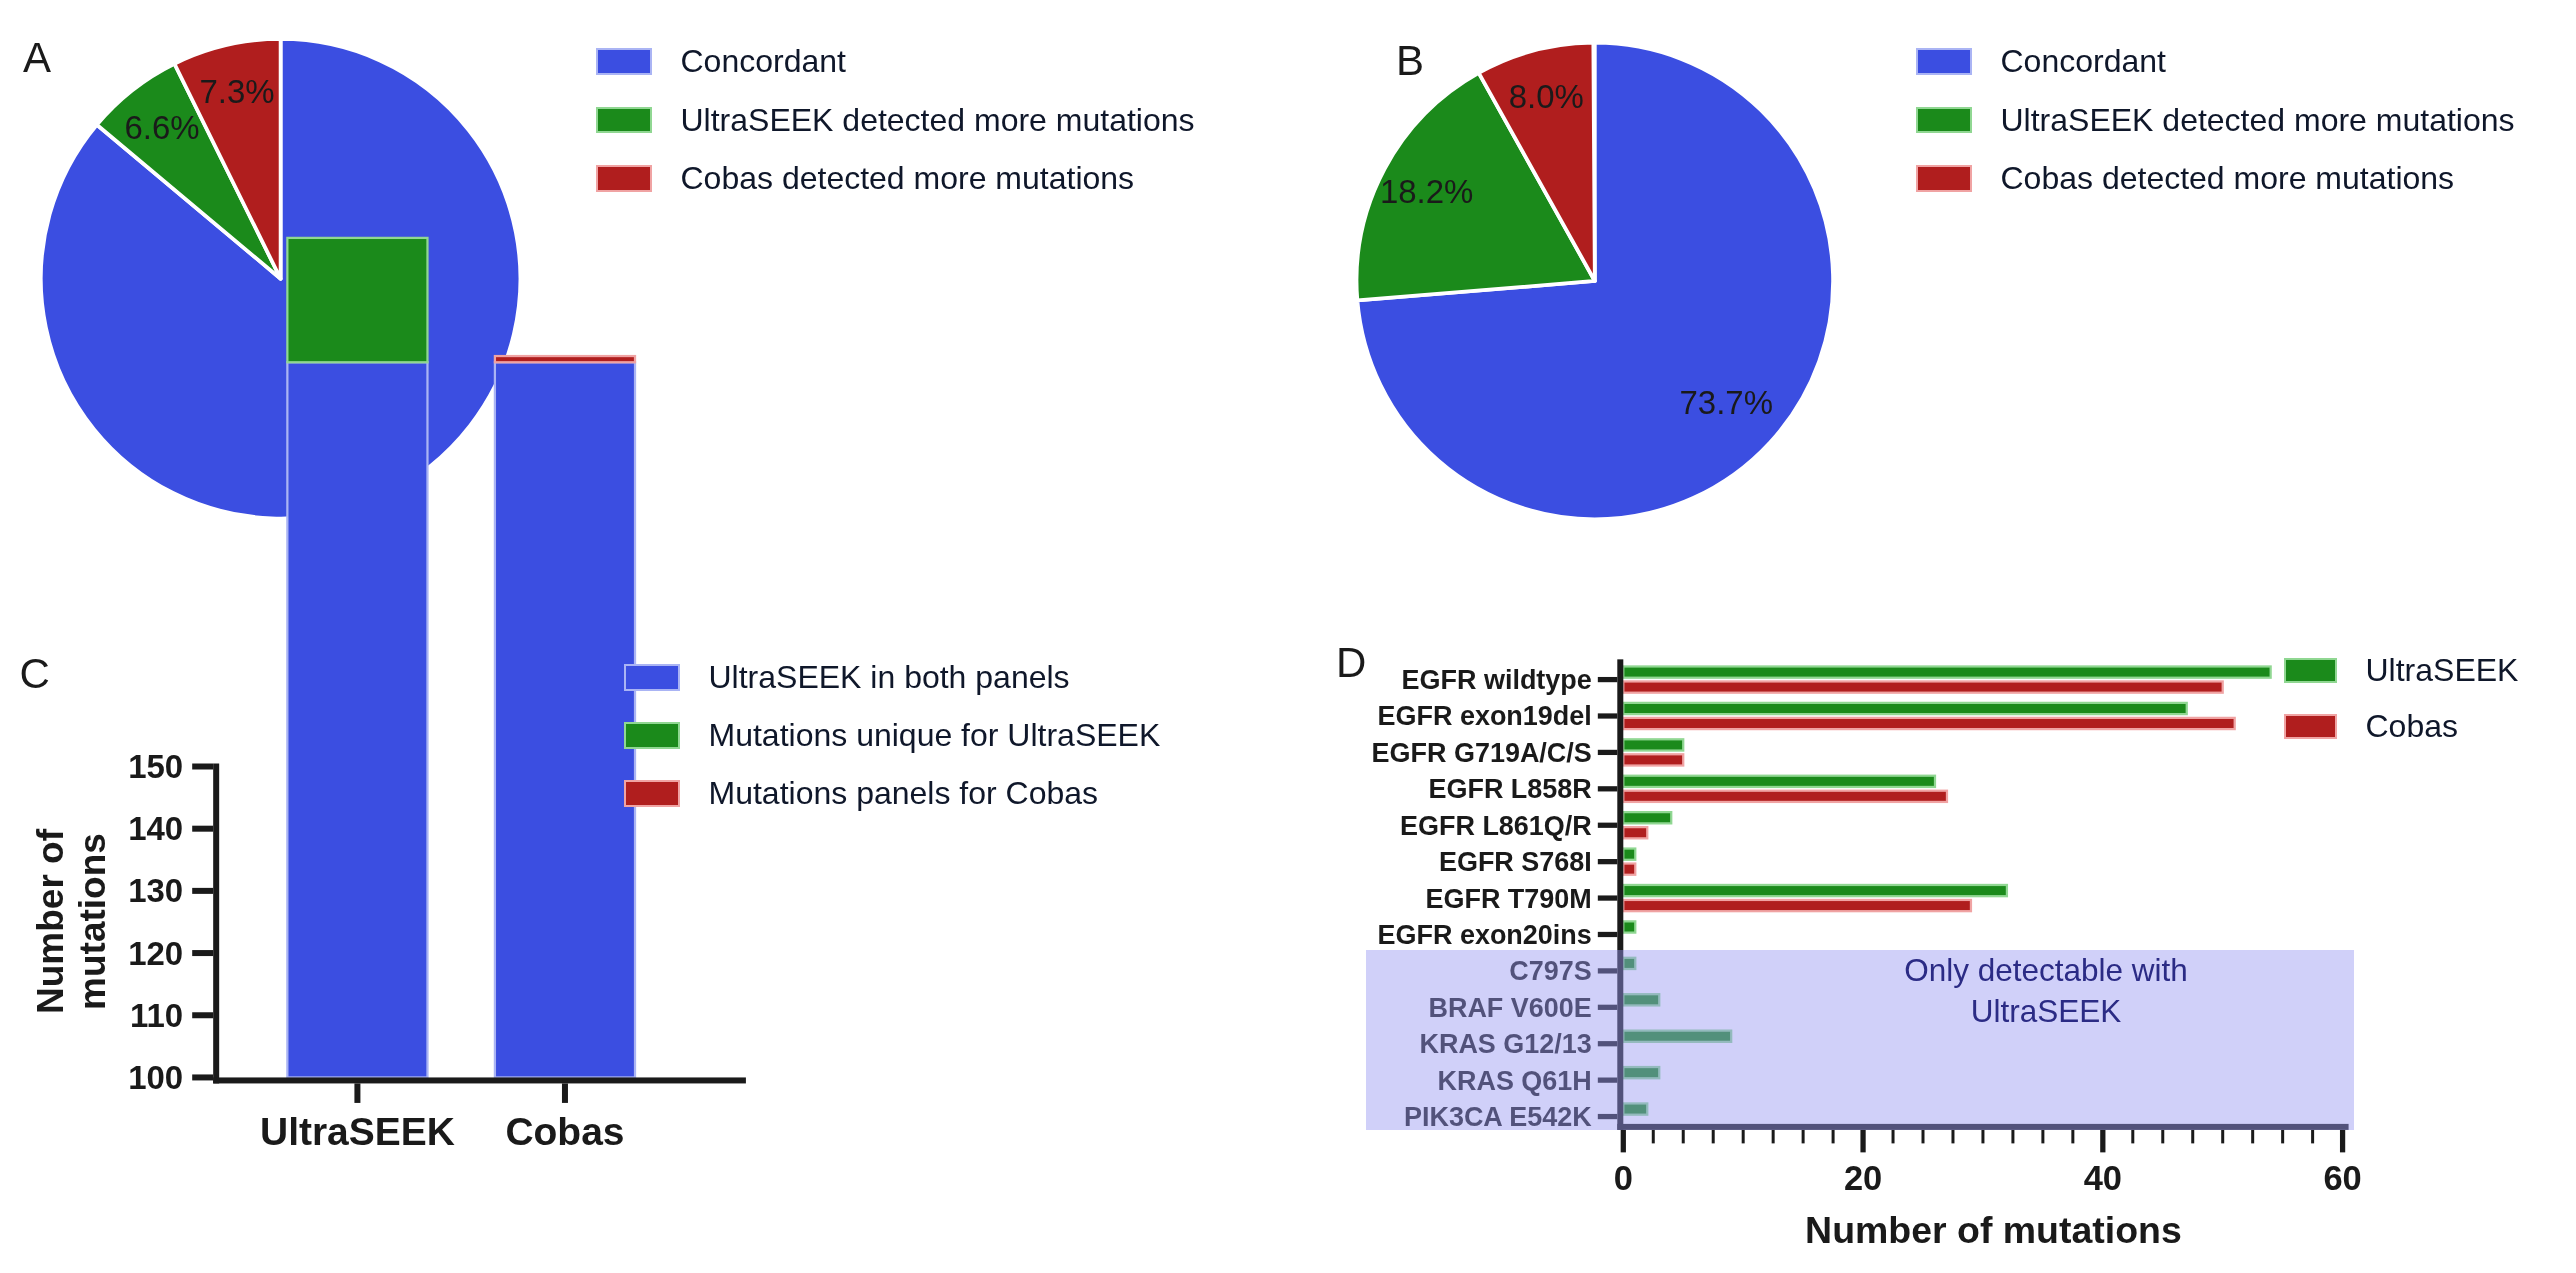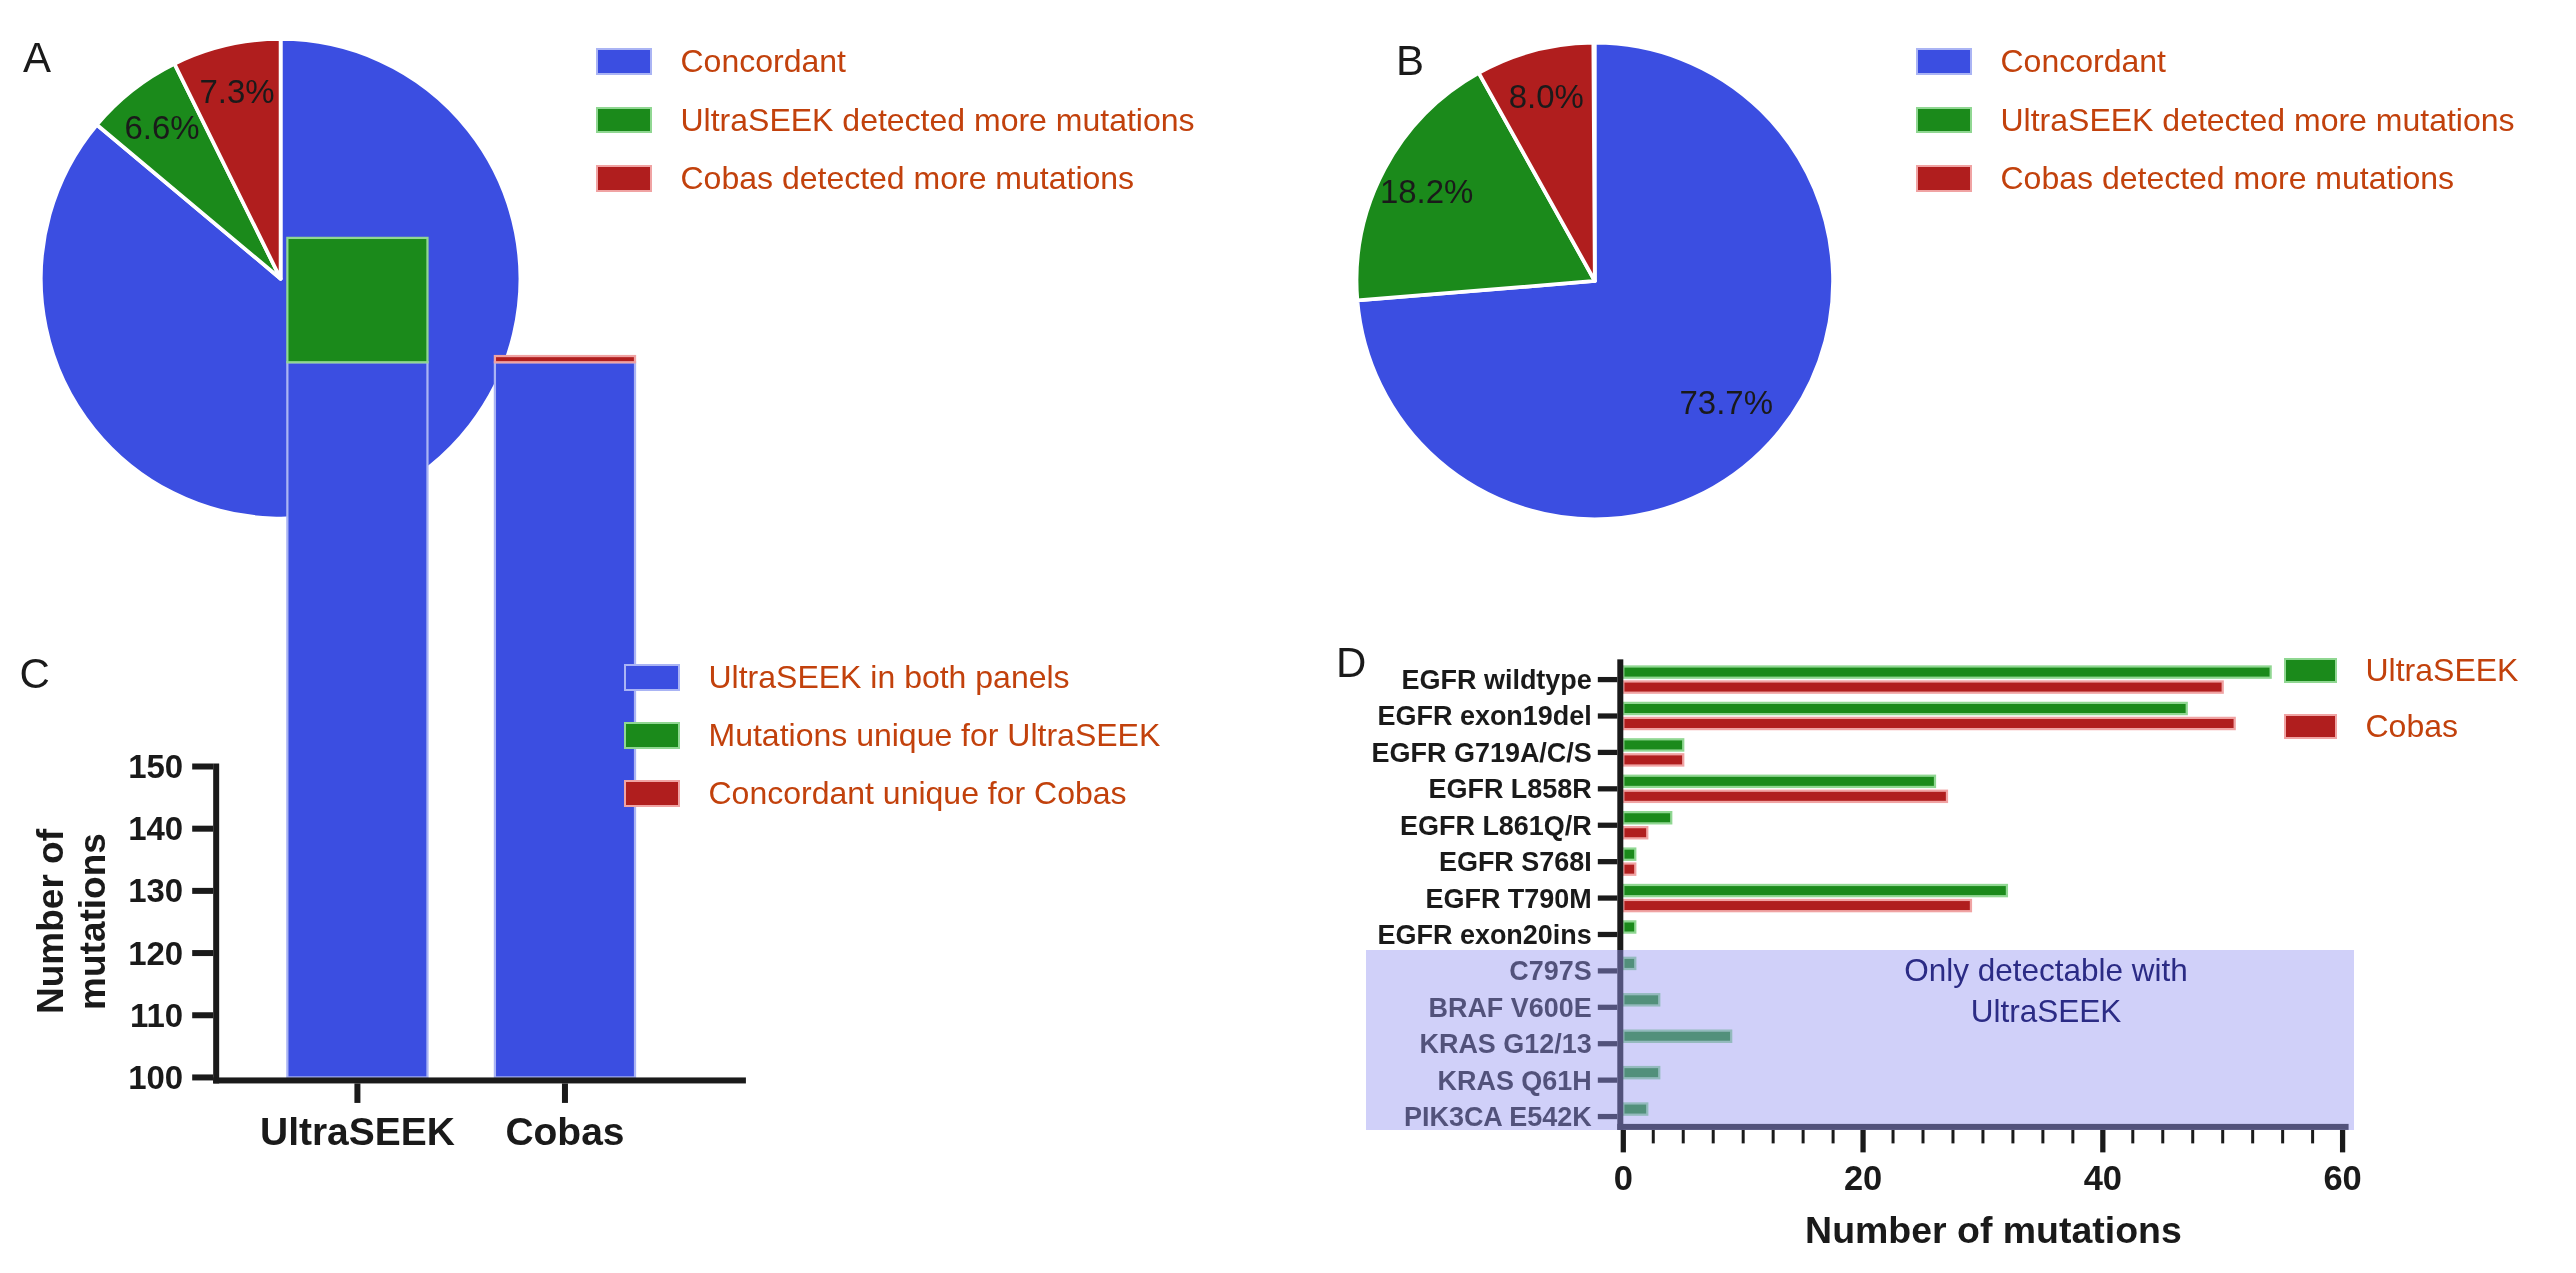--- a/index.html
+++ b/index.html
@@ -4,21 +4,21 @@
 <style>
   html,body{margin:0;padding:0;background:#ffffff;}
   body{font-family:"Liberation Sans",sans-serif;}
   #canvas{position:relative;width:2576px;height:1273px;background:#ffffff;overflow:hidden;}
   #charts{position:absolute;left:0;top:0;z-index:1;}
   svg text{font-family:"Liberation Sans",sans-serif;fill:#1a1a1a;}
   .panel-letter{position:absolute;font-size:42px;line-height:1;color:#1a1a1a;z-index:4;}
   .legend{position:absolute;z-index:4;}
   .lg-item{display:flex;align-items:center;height:27px;}
   .swatch{display:inline-block;width:52px;height:22.5px;flex:0 0 auto;}
-  .lg-text{margin-left:28.5px;font-size:32px;color:#c2410c;white-space:nowrap;}
+  .lg-text{margin-left:28.5px;font-size:32px;color:#0f172a;white-space:nowrap;}
   #legend-d .swatch{width:49px;height:21px;}
   #overlay-ultraseek{position:absolute;left:1366px;top:950px;width:988px;height:180px;z-index:3;}
   #annotation{position:absolute;left:1821px;top:950px;width:450px;text-align:center;
               font-size:31.5px;line-height:41px;color:#2B2B85;z-index:4;white-space:nowrap;}
   #ylabel-c{position:absolute;left:-114px;top:878px;width:375px;height:87px;text-align:center;
             transform:rotate(-90deg);font-weight:bold;font-size:37px;line-height:42px;color:#1a1a1a;z-index:4;white-space:nowrap;}
 </style>
 </head>
 <body>
 
@@ -186,21 +186,21 @@
     <div class="lg-item" style="margin-bottom:31px;">
       <span class="swatch" style="background: rgb(59, 78, 225); border: 2.2px solid rgb(170, 180, 244);"></span>
       <span class="lg-text">UltraSEEK in both panels</span>
     </div>
     <div class="lg-item" style="margin-bottom:31px;">
       <span class="swatch" style="background: rgb(27, 138, 27); border: 2.2px solid rgb(144, 215, 146);"></span>
       <span class="lg-text">Mutations unique for UltraSEEK</span>
     </div>
     <div class="lg-item">
       <span class="swatch" style="background: rgb(176, 30, 30); border: 2.2px solid rgb(240, 163, 163);"></span>
-      <span class="lg-text">Concordant unique for Cobas</span>
+      <span class="lg-text">Mutations panels for Cobas</span>
     </div>
   </div>
 
   <div class="legend" id="legend-d" style="left:2284px;top:657px;">
     <div class="lg-item" style="margin-bottom:28.5px;">
       <span class="swatch" style="background: rgb(27, 138, 27); border: 2.2px solid rgb(144, 215, 146);"></span>
       <span class="lg-text">UltraSEEK</span>
     </div>
     <div class="lg-item">
       <span class="swatch" style="background: rgb(176, 30, 30); border: 2.2px solid rgb(240, 163, 163);"></span>

